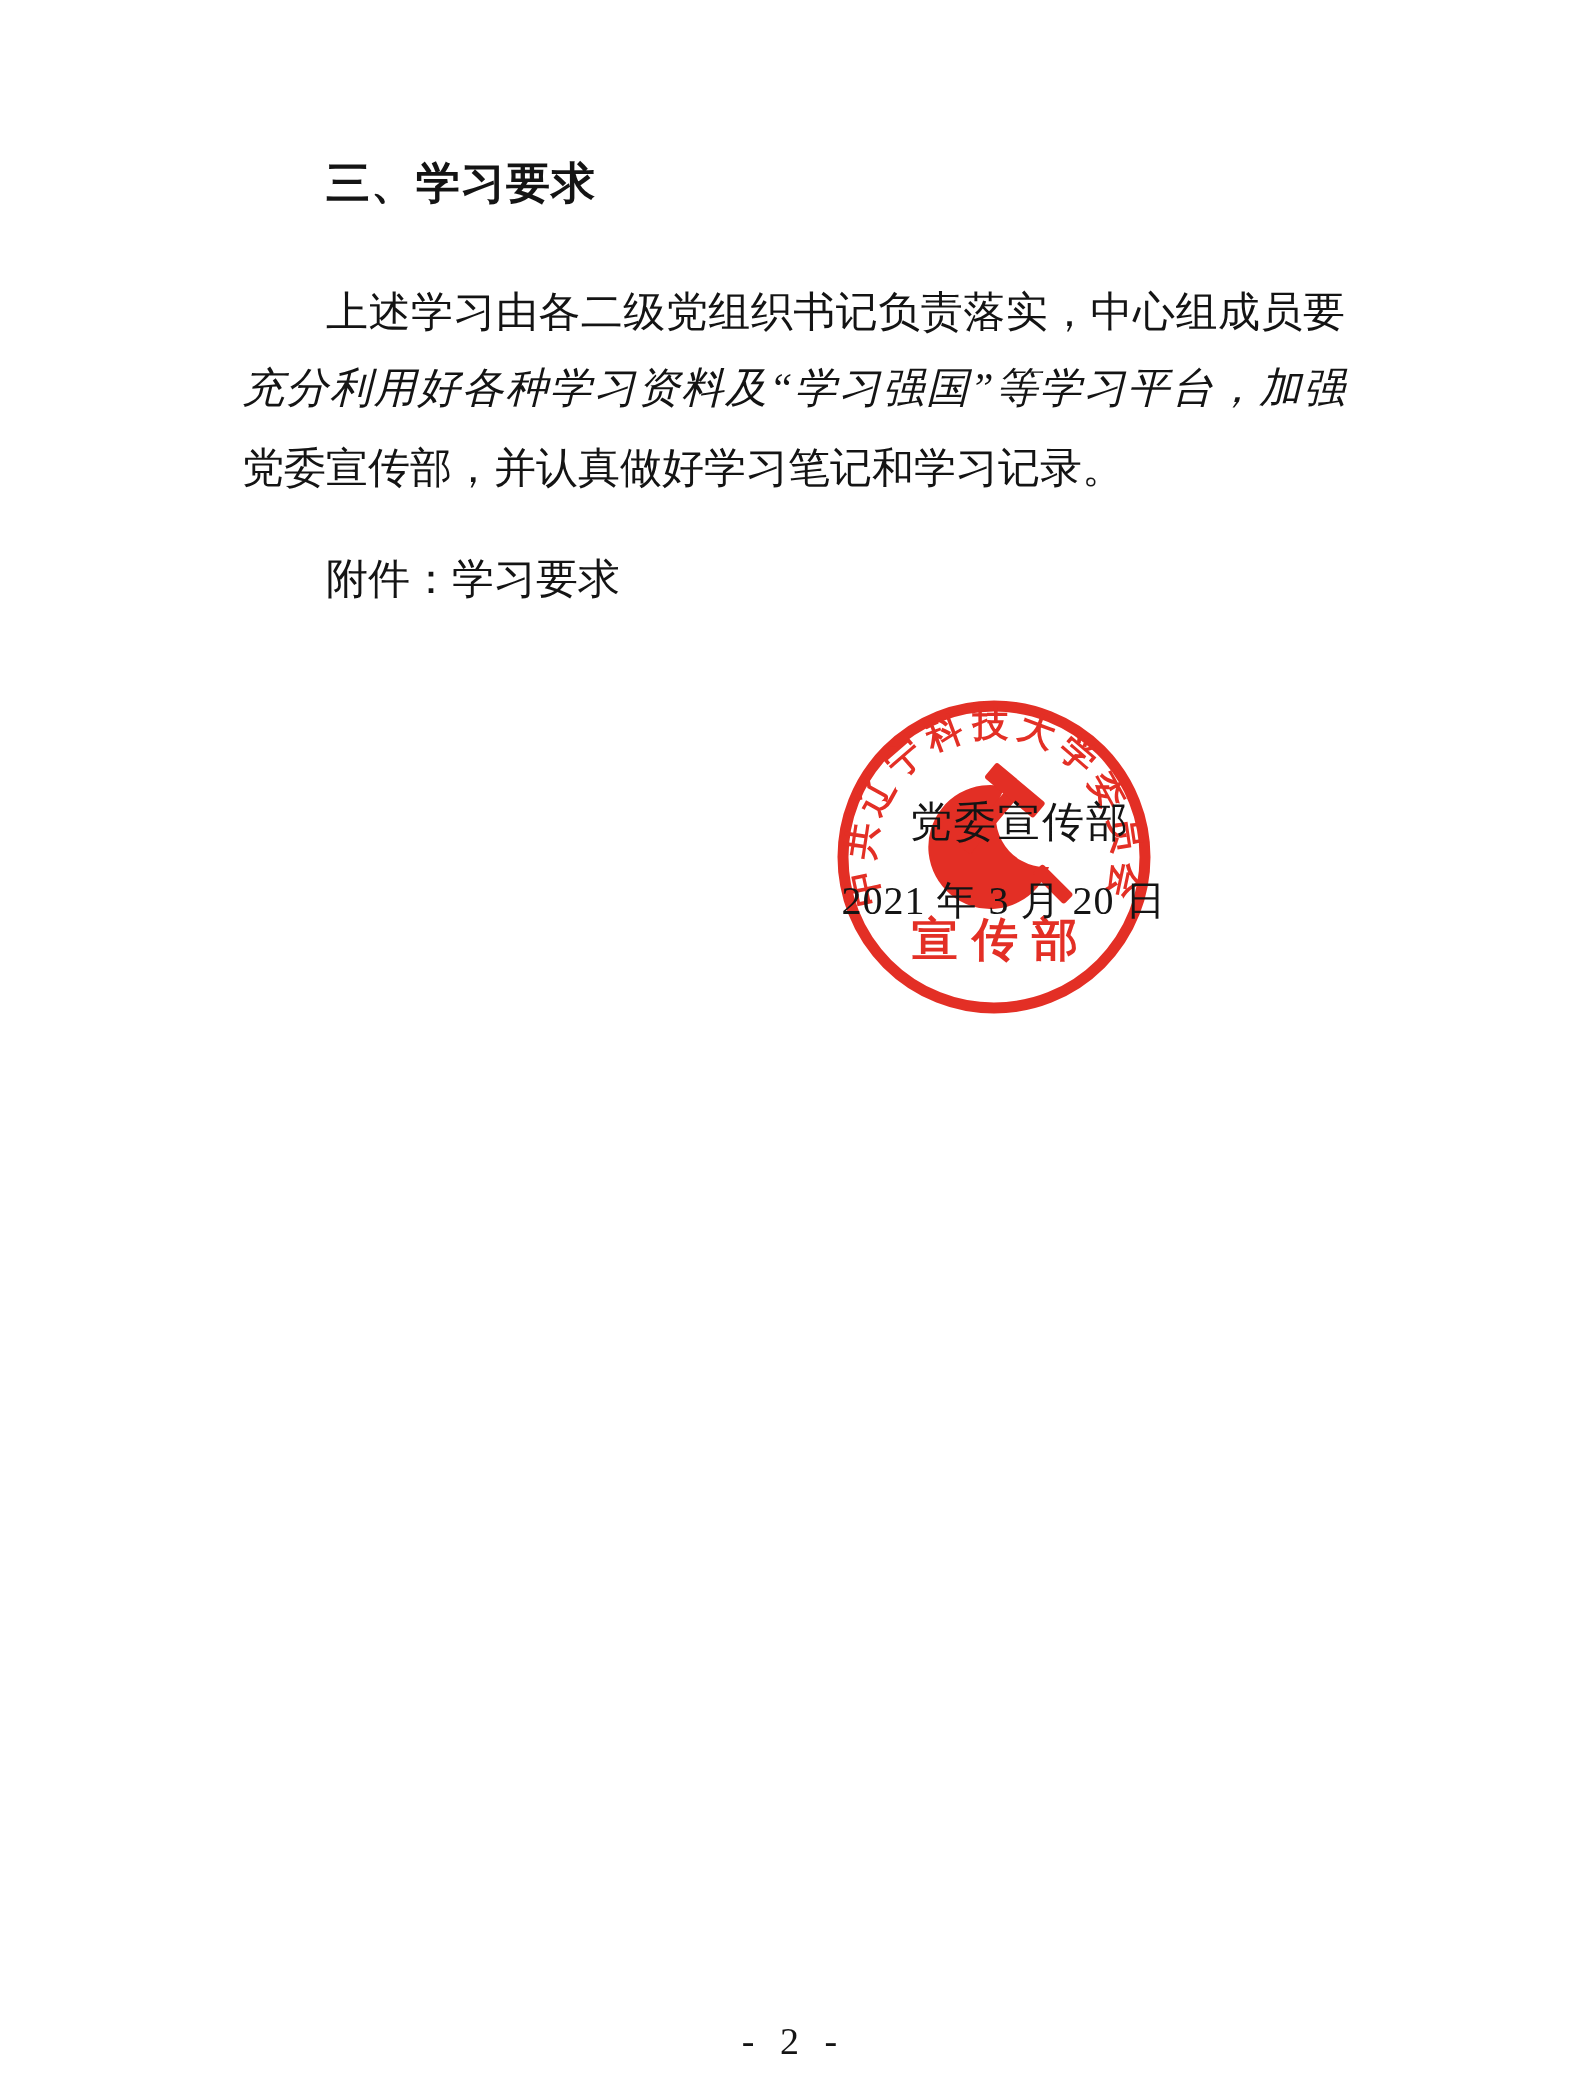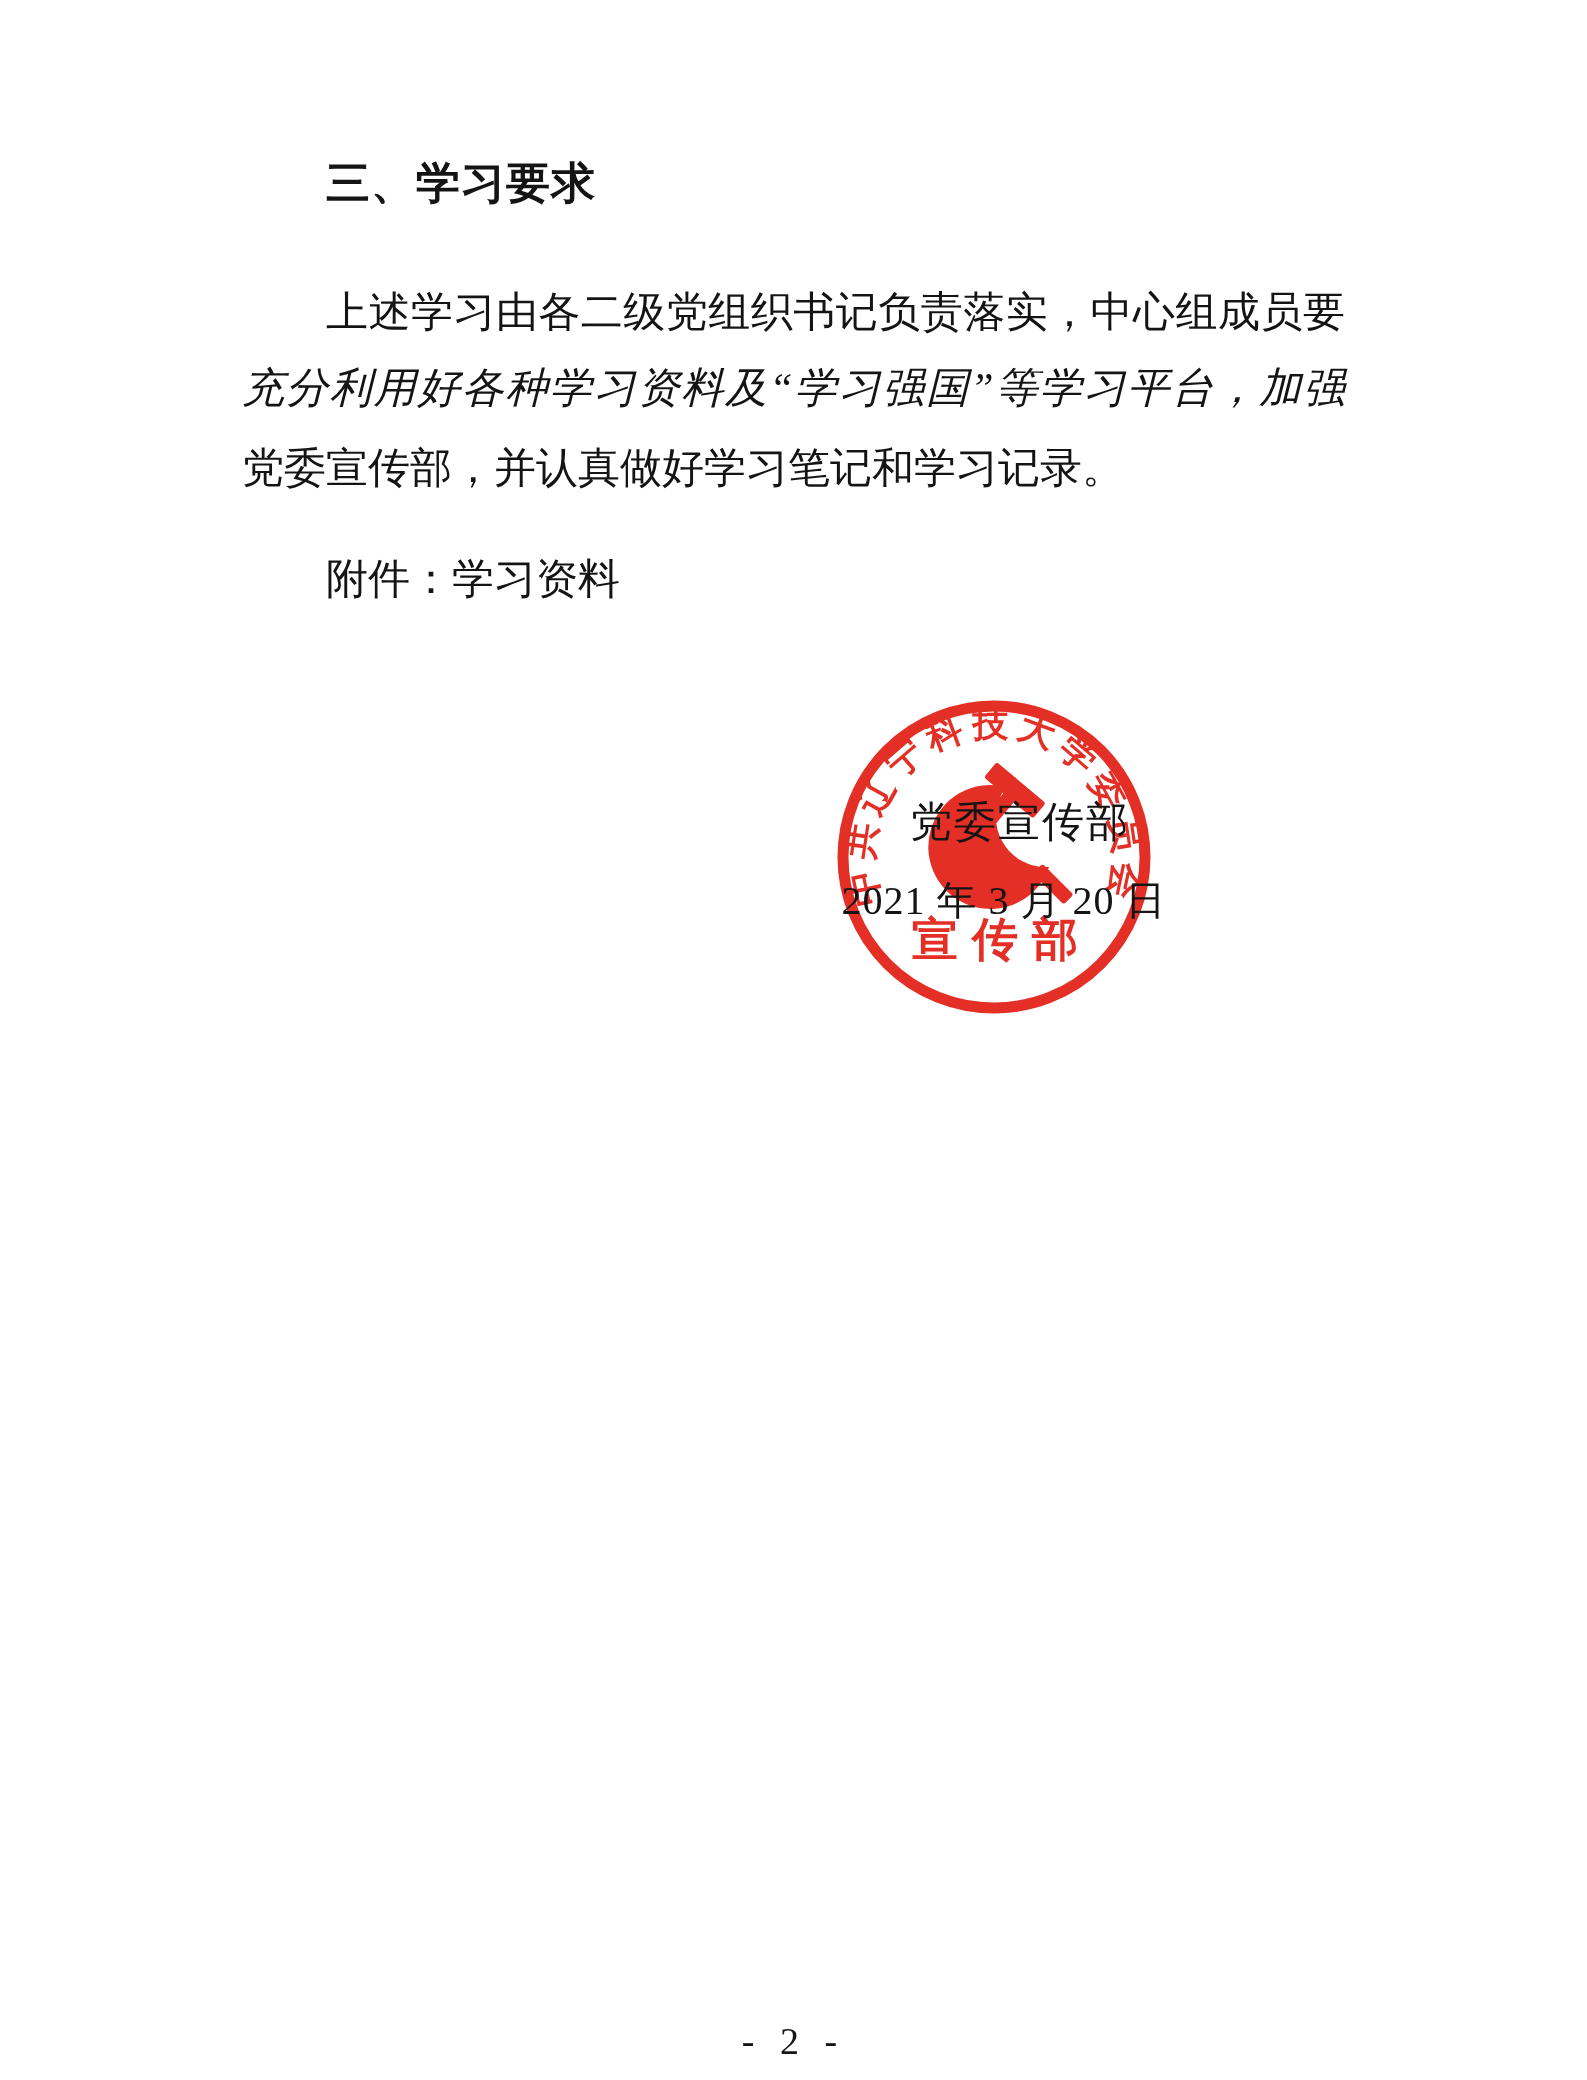--- a/index.html
+++ b/index.html
@@ -69,21 +69,21 @@
 </style>
 </head>
 <body>
 
 <div class="abs heading">三、学习要求</div>
 
 <div class="abs body-line line-1 justify-last">上述学习由各二级党组织书记负责落实，中心组成员要</div>
 <div class="abs body-line line-2 justify-last">充分利用好各种学习资料及“学习强国”等学习平台，加强</div>
 <div class="abs body-line line-3">党委宣传部，并认真做好学习笔记和学习记录。</div>
 
-<div class="abs attachment">附件：学习资料</div>
+<div class="abs attachment">附件：学习要求</div>
 
 <div class="abs seal-wrap">
   <svg width="320" height="320" viewBox="0 0 320 320">
     <circle cx="160" cy="160" r="151" fill="none" stroke="#e2241a" stroke-width="11"></circle>
     <path id="sealArc" d="M 50.4 211.2 A 121 121 0 1 1 269.6 211.2" fill="none"></path>
     <text font-size="36" fill="#e2241a" letter-spacing="7" font-family="Liberation Serif, DejaVu Serif, serif" font-weight="700">
       <textPath href="#sealArc" startOffset="50%" text-anchor="middle">中共辽宁科技大学委员会</textPath>
     </text>
     <g fill="#e2241a">
       <path d="M 172 90 A 62 62 0 1 0 215 170 A 50 50 0 0 1 172 90 Z"></path>

